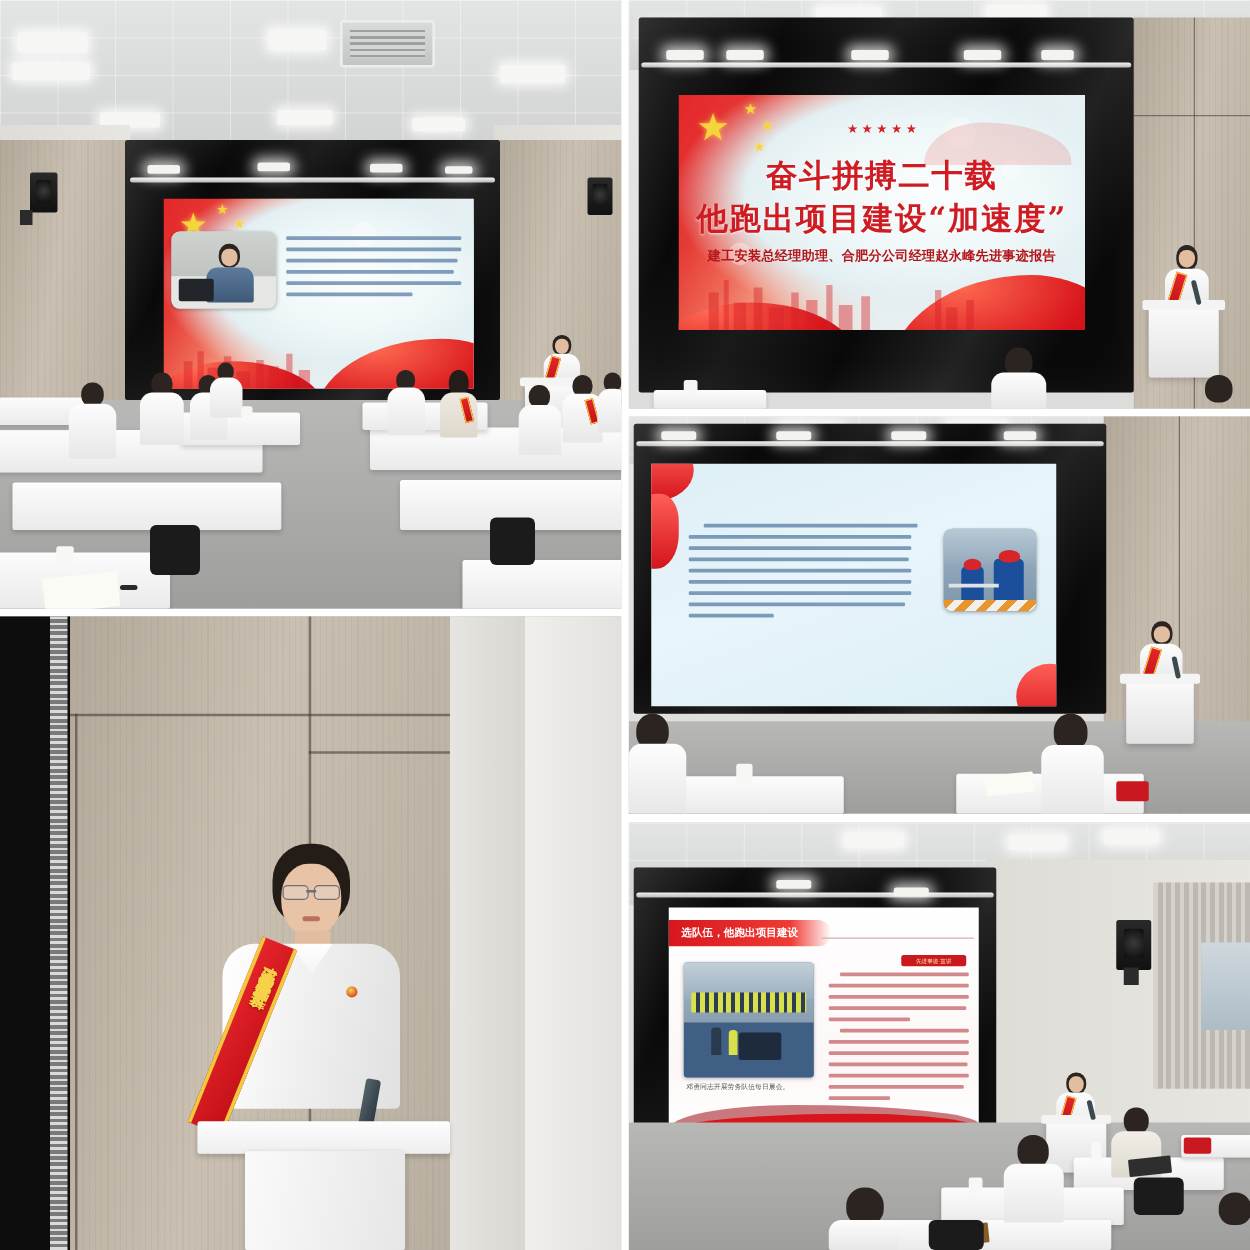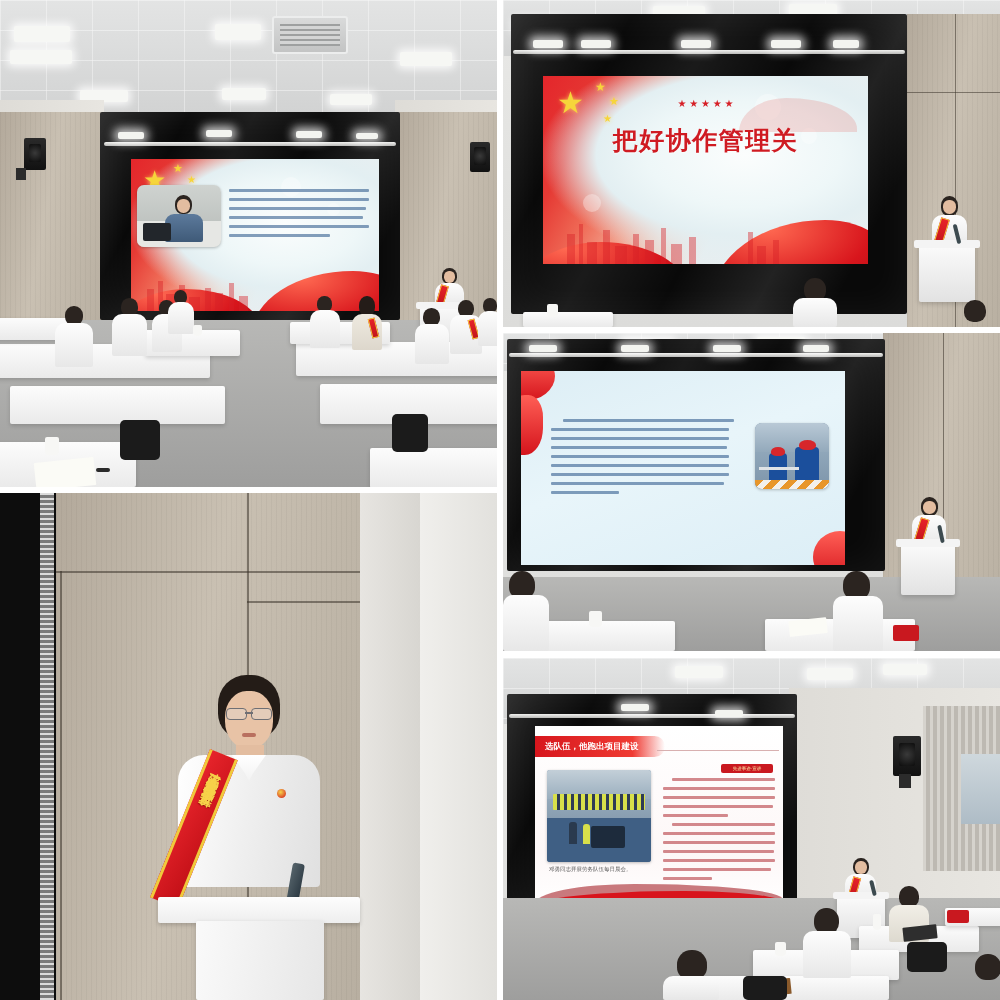--- a/index.html
+++ b/index.html
@@ -285,21 +285,23 @@
         <div class="flag-star" style="left:60px;top:38px;font-size:10px;">★</div>
         <div class="mist" style="left:212px;top:18px;width:26px;height:26px;"></div>
         <div class="mist" style="left:258px;top:52px;width:16px;height:16px;"></div>
         <div class="mist" style="left:40px;top:118px;width:18px;height:18px;"></div>
         <div class="mount" style="left:196px;top:22px;width:118px;height:34px;opacity:.5;border-radius:40% 60% 0 0/100% 90% 0 0;"></div>
 
         <div class="star-row" style="left:0;right:0;top:22px;justify-content:center;font-size:10px;">
           <span>★ ★ ★ ★ ★</span>
         </div>
 
-        <div class="hz-title" style="top:48px;font-size:25px;">把好协作管理关</div>
+        <div class="hz-title" style="top:48px;font-size:25px;">奋斗拼搏二十载</div>
+        <div class="hz-title" style="top:82px;font-size:25px;">他跑出项目建设“加速度”</div>
+        <div class="hz-sub" style="top:122px;font-size:10.5px;">建工安装总经理助理、合肥分公司经理赵永峰先进事迹报告</div>
 
         <div class="ribbon" style="left:168px;bottom:-38px;width:190px;height:82px;border-radius:60% 40% 0 0/100% 70% 0 0;"></div>
         <div class="ribbon" style="left:-30px;bottom:-42px;width:176px;height:64px;border-radius:50% 50% 0 0/100% 80% 0 0;"></div>
         <div class="skyline" style="height:46px;">
           <div class="sky-b" style="left:24px;width:8px;height:30px;"></div>
           <div class="sky-b" style="left:36px;width:4px;height:40px;"></div>
           <div class="sky-b" style="left:44px;width:10px;height:22px;"></div>
           <div class="sky-b" style="left:60px;width:7px;height:34px;"></div>
           <div class="sky-b" style="left:72px;width:12px;height:18px;"></div>
           <div class="sky-b" style="left:90px;width:6px;height:30px;"></div>

